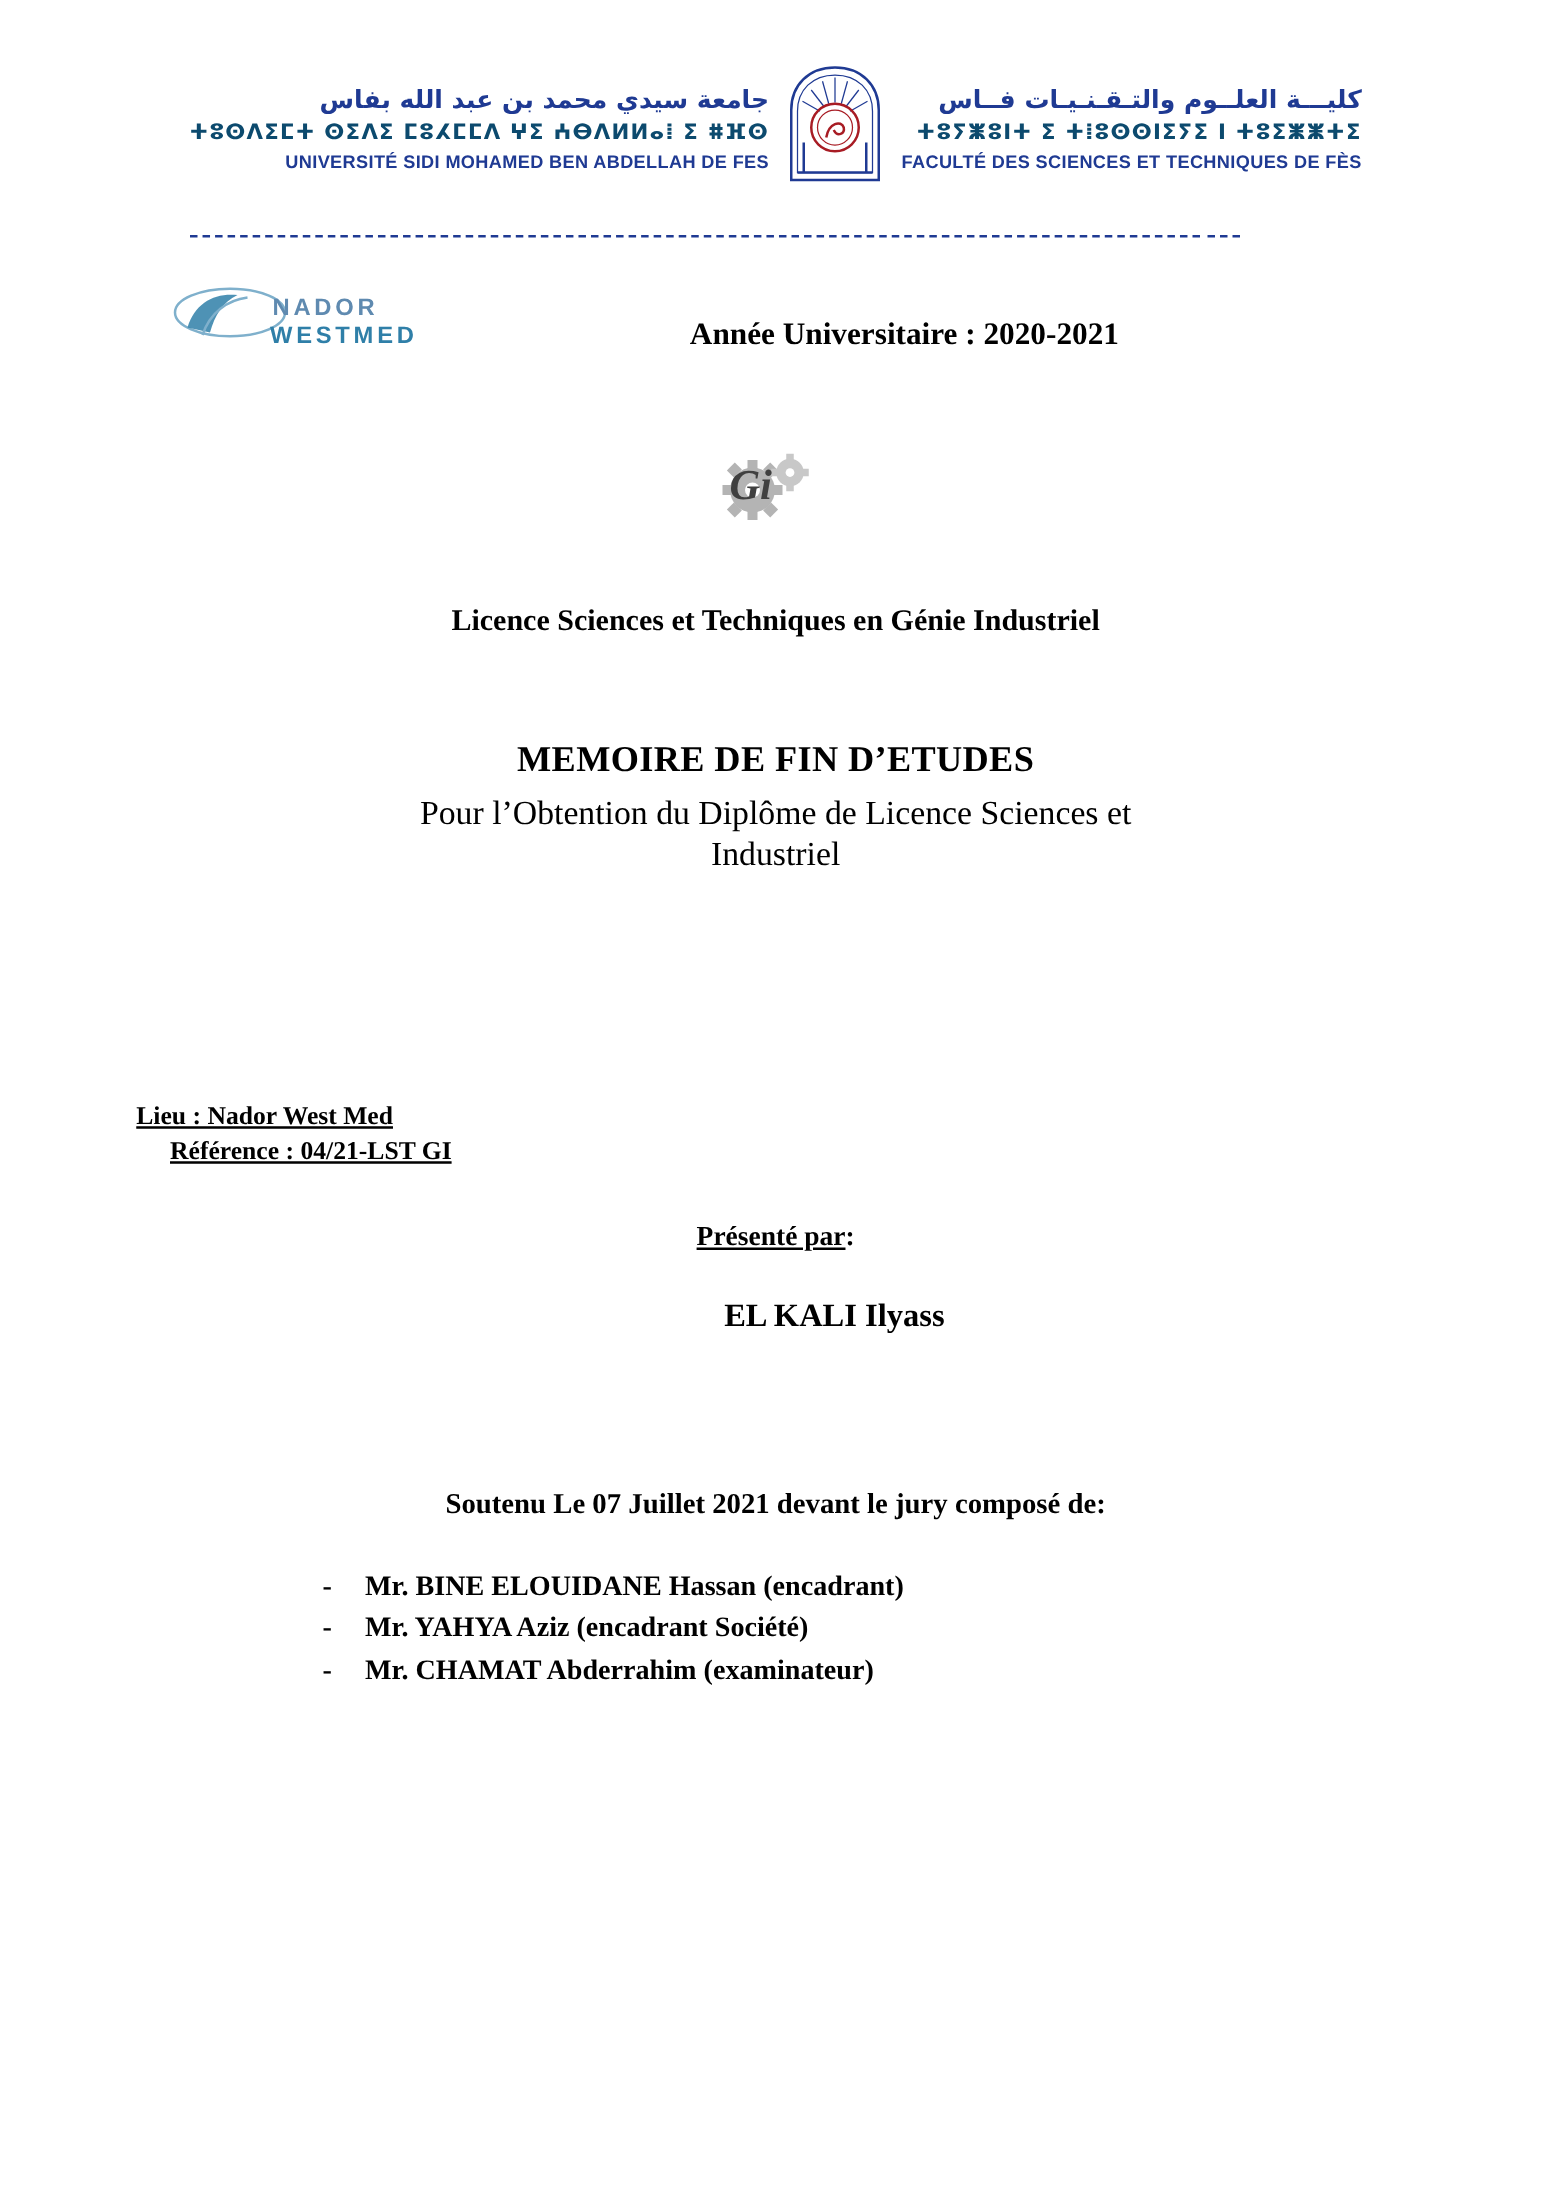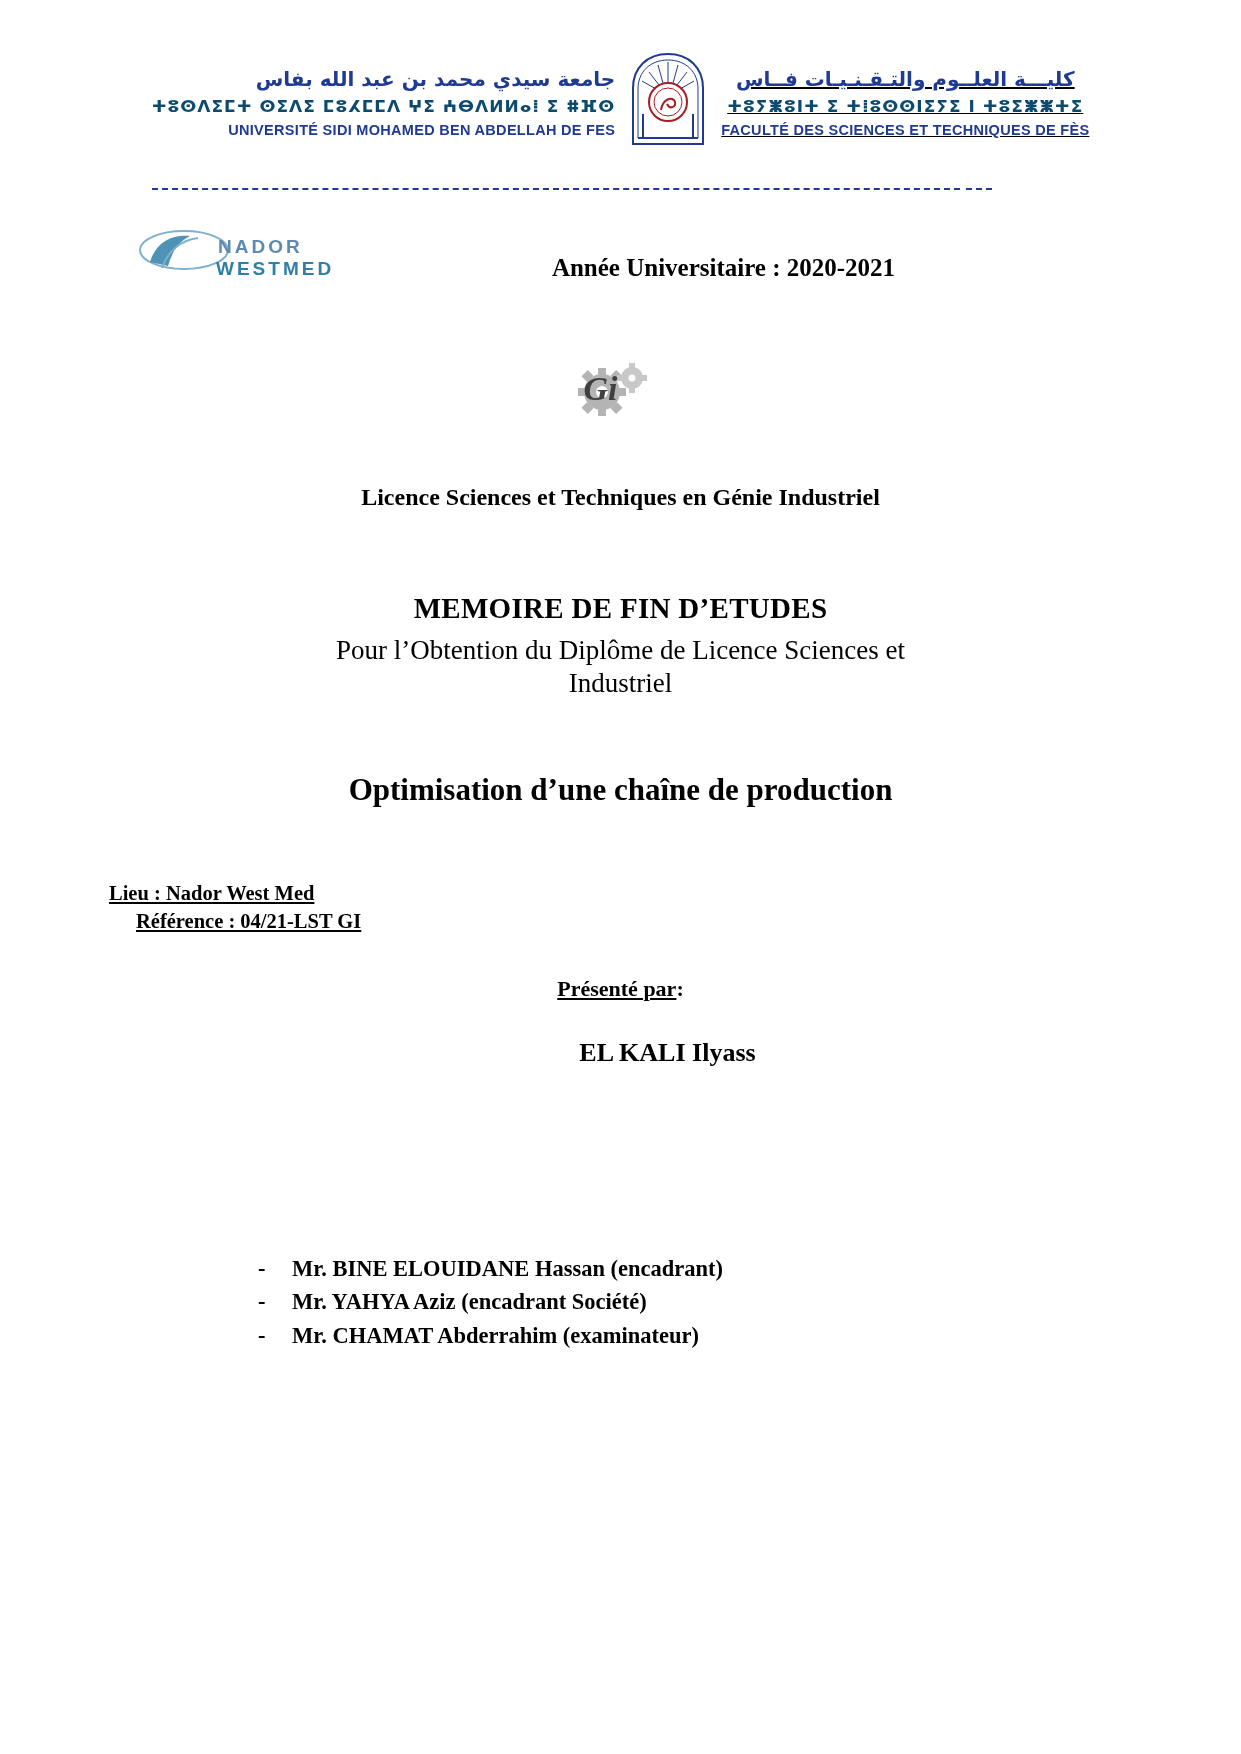--- a/index.html
+++ b/index.html
@@ -31,24 +31,23 @@
     display: flex;
     align-items: flex-start;
     gap: 10px;
   }
   .univ-block {
     text-align: right;
     line-height: 1.35;
     padding-top: 14px;
   }
   .fac-block {
-    text-align: center;
+    text-align: right;
     line-height: 1.35;
     padding-top: 14px;
-    text-decoration: underline;
   }
   .ar-line {
     font-family: "DejaVu Sans", sans-serif;
     font-size: 20px;
     font-weight: bold;
     color: #1f3a93;
     letter-spacing: 0.5px;
     white-space: nowrap;
   }
   .tif-line {
@@ -354,30 +353,30 @@
 
   <div class="center-line degree">Licence Sciences et Techniques en Génie Industriel</div>
 
   <div class="center-line memoire">MEMOIRE DE FIN D’ETUDES</div>
 
   <div class="center-line pour">
     <div>Pour l’Obtention du Diplôme de Licence Sciences et</div>
     <div>Industriel</div>
   </div>
 
-  <div class="center-line title-main">Optimisation d’une chaîne de production</div>
 
   <div class="lieu">Lieu : Nador West Med</div>
   <div class="reference">Référence : 04/21-LST GI</div>
 
   <div class="presente">
     <span class="u">Présenté par</span><span>:</span>
   </div>
   <div class="author">EL KALI Ilyass</div>
 
+  <div class="jury-head">Soutenu Le 07 Juillet 2021 devant le jury composé de:</div>
 
   <div class="jury-list">
     <div class="jury-item">
       <span class="jury-dash">-</span>
       <span>Mr. BINE ELOUIDANE Hassan (encadrant)</span>
     </div>
     <div class="jury-item">
       <span class="jury-dash">-</span>
       <span>Mr. YAHYA Aziz (encadrant Société)</span>
     </div>

